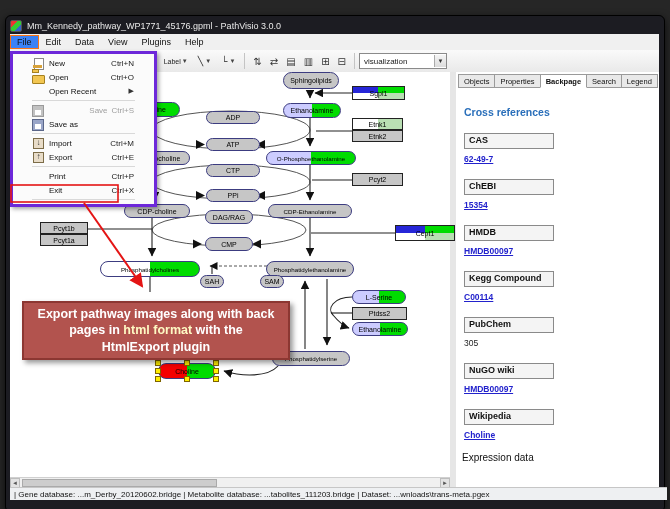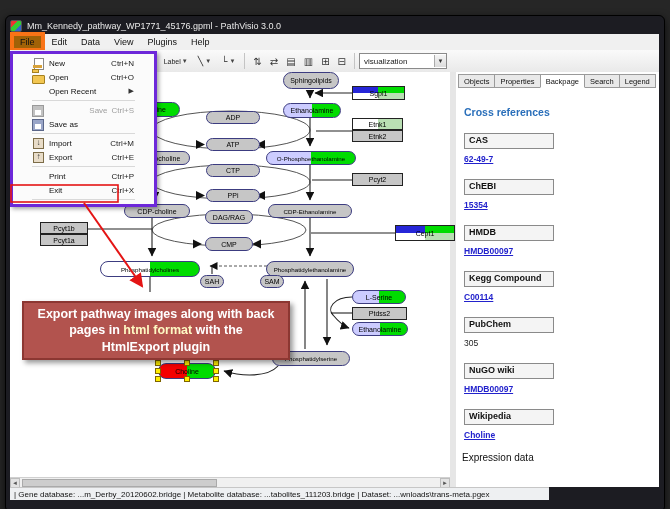--- a/index.html
+++ b/index.html
@@ -12,21 +12,21 @@
     border:1px solid #000;border-radius:6px 6px 4px 4px;box-shadow:0 3px 8px rgba(0,0,0,.7);}
   #titlebar{left:10px;top:10px;width:648px;height:16px;color:#e8e8e8;font-size:9px;
     display:flex;align-items:center;gap:5px;}
   #app-icon{width:10px;height:10px;border-radius:2px;
     background:linear-gradient(135deg,#e33 0 33%,#3c3 33% 66%,#36c 66%);border:1px solid #555;}
 
   
   #menubar{left:10px;top:26px;width:649px;height:16px;background:#f0f0f0;border-bottom:1px solid #d8d8d8;
     display:flex;align-items:center;font-size:9px;color:#111;}
   .menu-item{padding:2px 7px;}
-  .menu-item.open{border:4px solid #f97316;background:#a16207;padding:1px 6px;}
+  .menu-item.open{border:1px solid #f97316;background:#3b82f6;padding:1px 6px;}
 
   
   #toolbar{left:10px;top:42px;width:649px;height:22px;background:linear-gradient(#fafafa,#e9e9e9);
     border-bottom:1px solid #cfcfcf;display:flex;align-items:center;font-size:8px;color:#222;}
   .tb-sep{width:1px;height:16px;background:#c4c4c4;margin:0 4px;}
   .combo{background:#fff;border:1px solid #8a8a8a;height:14px;display:flex;align-items:center;
     font-size:8px;padding-left:4px;justify-content:space-between;}
   .combo .arrow{width:11px;height:12px;background:linear-gradient(#f4f4f4,#dcdcdc);border-left:1px solid #aaa;
     display:flex;align-items:center;justify-content:center;font-size:6px;color:#333;}
   .tb-btn{display:flex;align-items:center;margin:0 2px;padding:1px 2px;border:1px solid transparent;}
@@ -38,27 +38,27 @@
 
   
   #canvas{left:10px;top:64px;width:440px;height:405px;background:#fff;border-right:1px solid #c8c8c8;}
   #splitter{left:450px;top:64px;width:6px;height:415px;background:#e6e6e6;border-right:1px solid #c4c4c4;}
   #panel{left:456px;top:64px;width:203px;height:415px;background:#fff;}
   #hscroll{left:10px;top:469px;width:440px;height:10px;background:#f0f0f0;border-top:1px solid #d0d0d0;
     display:flex;align-items:center;}
   .sc-arrow{width:10px;height:10px;background:#e3e3e3;border:1px solid #bdbdbd;font-size:6px;line-height:8px;
     text-align:center;color:#555;box-sizing:border-box;}
   #sc-thumb{height:8px;width:195px;background:#cdcdcd;border:1px solid #aaa;margin-left:2px;box-sizing:border-box;}
-  #statusbar{left:10px;top:479px;width:539px;height:13px;background:#eef0f2;border-top:1px solid #c6c6c6;
+  #statusbar{left:10px;top:479px;width:657px;height:13px;background:#eef0f2;border-top:1px solid #c6c6c6;
     font-size:8px;color:#111;display:flex;align-items:center;padding-left:4px;box-sizing:border-box;}
 
   
   #tabs{left:458px;top:66px;display:flex;font-size:7.5px;color:#111;}
   .tab{border:1px solid #9a9a9a;background:#e9e9e9;padding:2px 5px 1px;border-bottom:1px solid #9a9a9a;margin-right:-1px;}
-  .tab.active{background:#fff;border-bottom:1px solid #fff;position:relative;top:0;font-weight:normal;}
+  .tab.active{background:#fff;border-bottom:1px solid #fff;position:relative;top:0;font-weight:bold;}
   #panel-body{left:462px;top:84px;width:190px;height:380px;overflow:hidden;}
   #xref-heading{color:#2a6fba;font-weight:bold;font-size:10.5px;margin:14px 0 0 2px;}
   .xref{margin-left:2px;}
   .xref-head{width:84px;height:13px;border:1px solid #8a8a8a;background:#f4f4f4;font-size:9px;font-weight:bold;
     color:#111;padding:1px 0 0 4px;margin-top:15px;}
   .xref-val{font-size:8.5px;margin-top:5px;color:#222;}
   .xref-val a{color:#2222cc;font-weight:bold;text-decoration:underline;}
   #expr-heading{font-weight:normal;font-size:10px;color:#111;margin:12px 0 0 0;}
 
   

